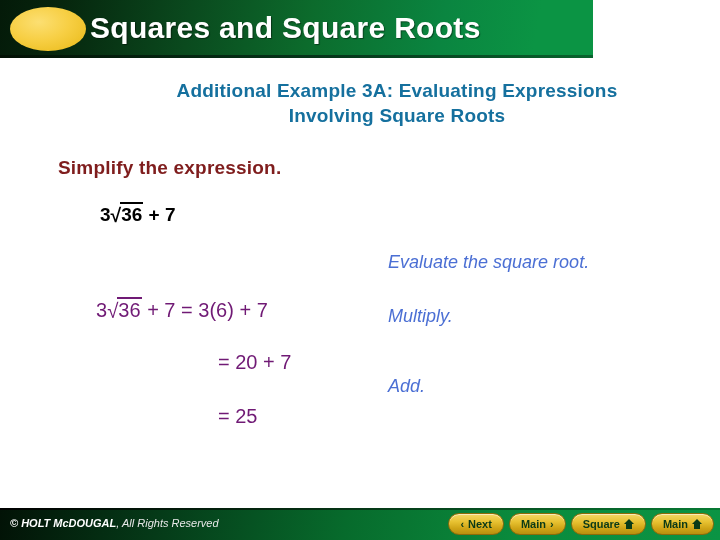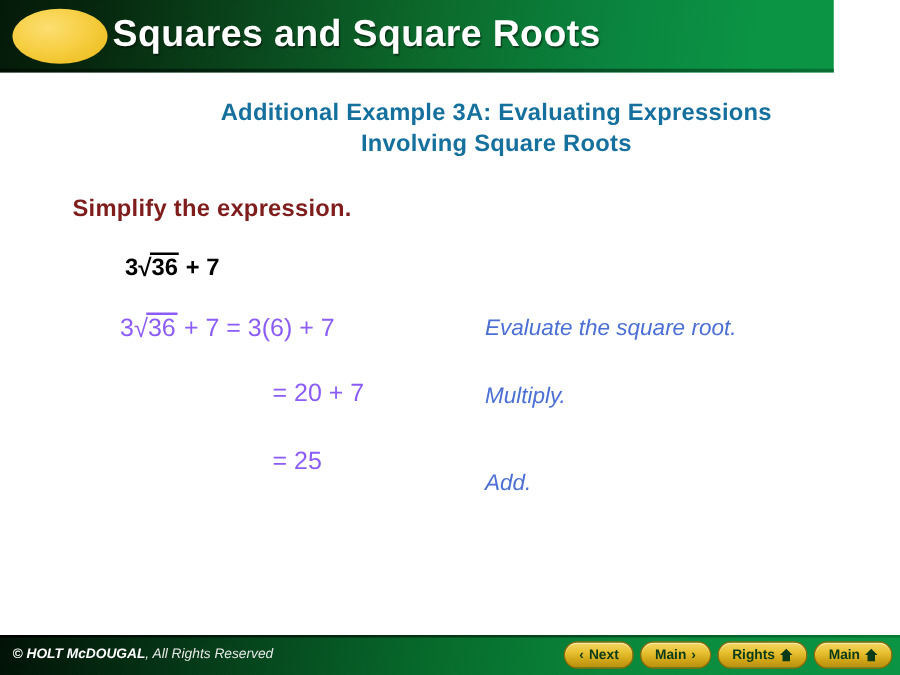--- a/index.html
+++ b/index.html
@@ -13,21 +13,21 @@
     font-family: "Liberation Sans", sans-serif;
     overflow: hidden;
     position: relative;
   }
 
   
   .header {
     position: absolute;
     left: 0;
     top: 0;
-    width: 667px;
+    width: 593px;
     height: 58px;
     background: linear-gradient(100deg,
         #041a09 0%,
         #06250d 10%,
         #0a4a1e 32%,
         #0c6b2c 52%,
         #0a8540 74%,
         #0b9444 90%,
         #0b9444 100%);
     overflow: hidden;
@@ -124,23 +124,24 @@
     top: 248px;
     width: 720px;
   }
   .step-row {
     position: relative;
     height: 52px;
   }
   .step-math {
     position: absolute;
     font-size: 20px;
-    color: #8b5cf6;
+    color: #701a75;
     white-space: nowrap;
     text-align: right;
+    margin-top: 47px;
   }
   .step-note {
     position: absolute;
     left: 388px;
     font-size: 18px;
     font-style: italic;
     color: #4b6fd4;
     white-space: nowrap;
   }
   .step-row.r1 .step-math { left: 96px; top: 2px; }
@@ -298,21 +299,21 @@
       <span class="chev">‹</span>
       <span>Next</span>
     </div>
 
     <div class="nav-btn">
       <span>Main</span>
       <span class="chev">›</span>
     </div>
 
     <div class="nav-btn">
-      <span>Rights</span>
+      <span>Square</span>
       <span class="home-glyph"></span>
     </div>
 
     <div class="nav-btn">
       <span>Main</span>
       <span class="home-glyph"></span>
     </div>
 
   </div>
 </div>

